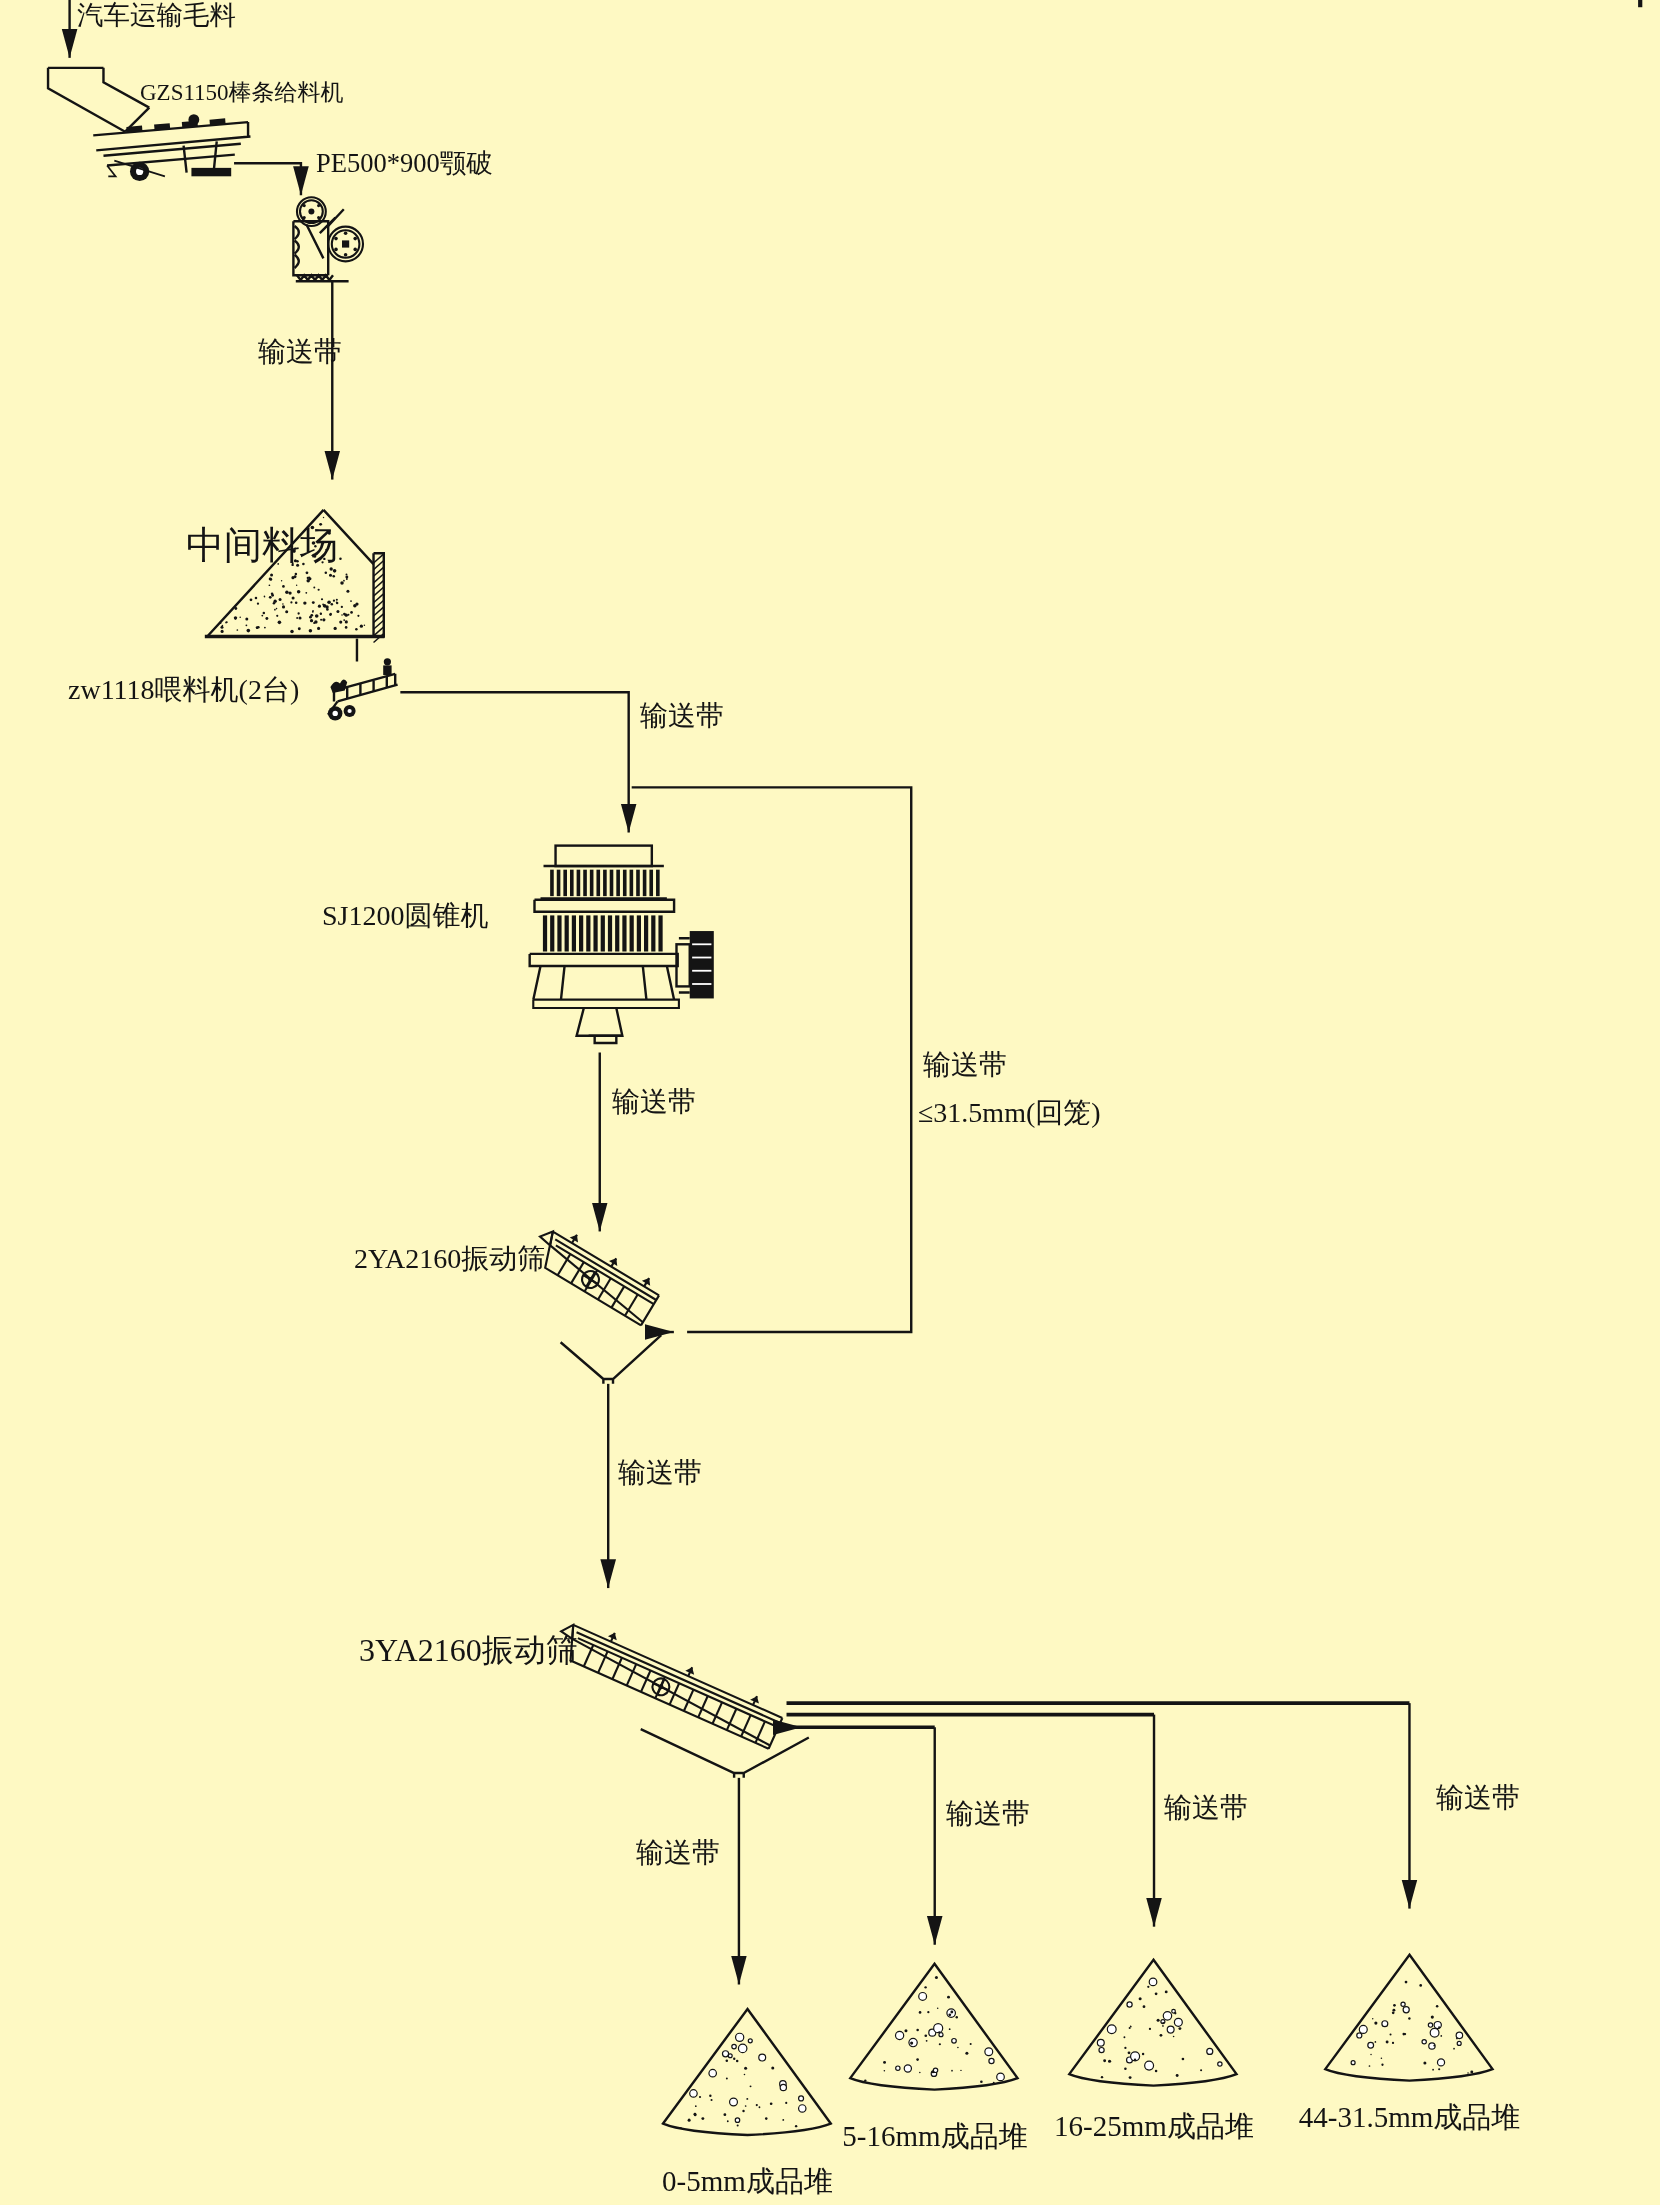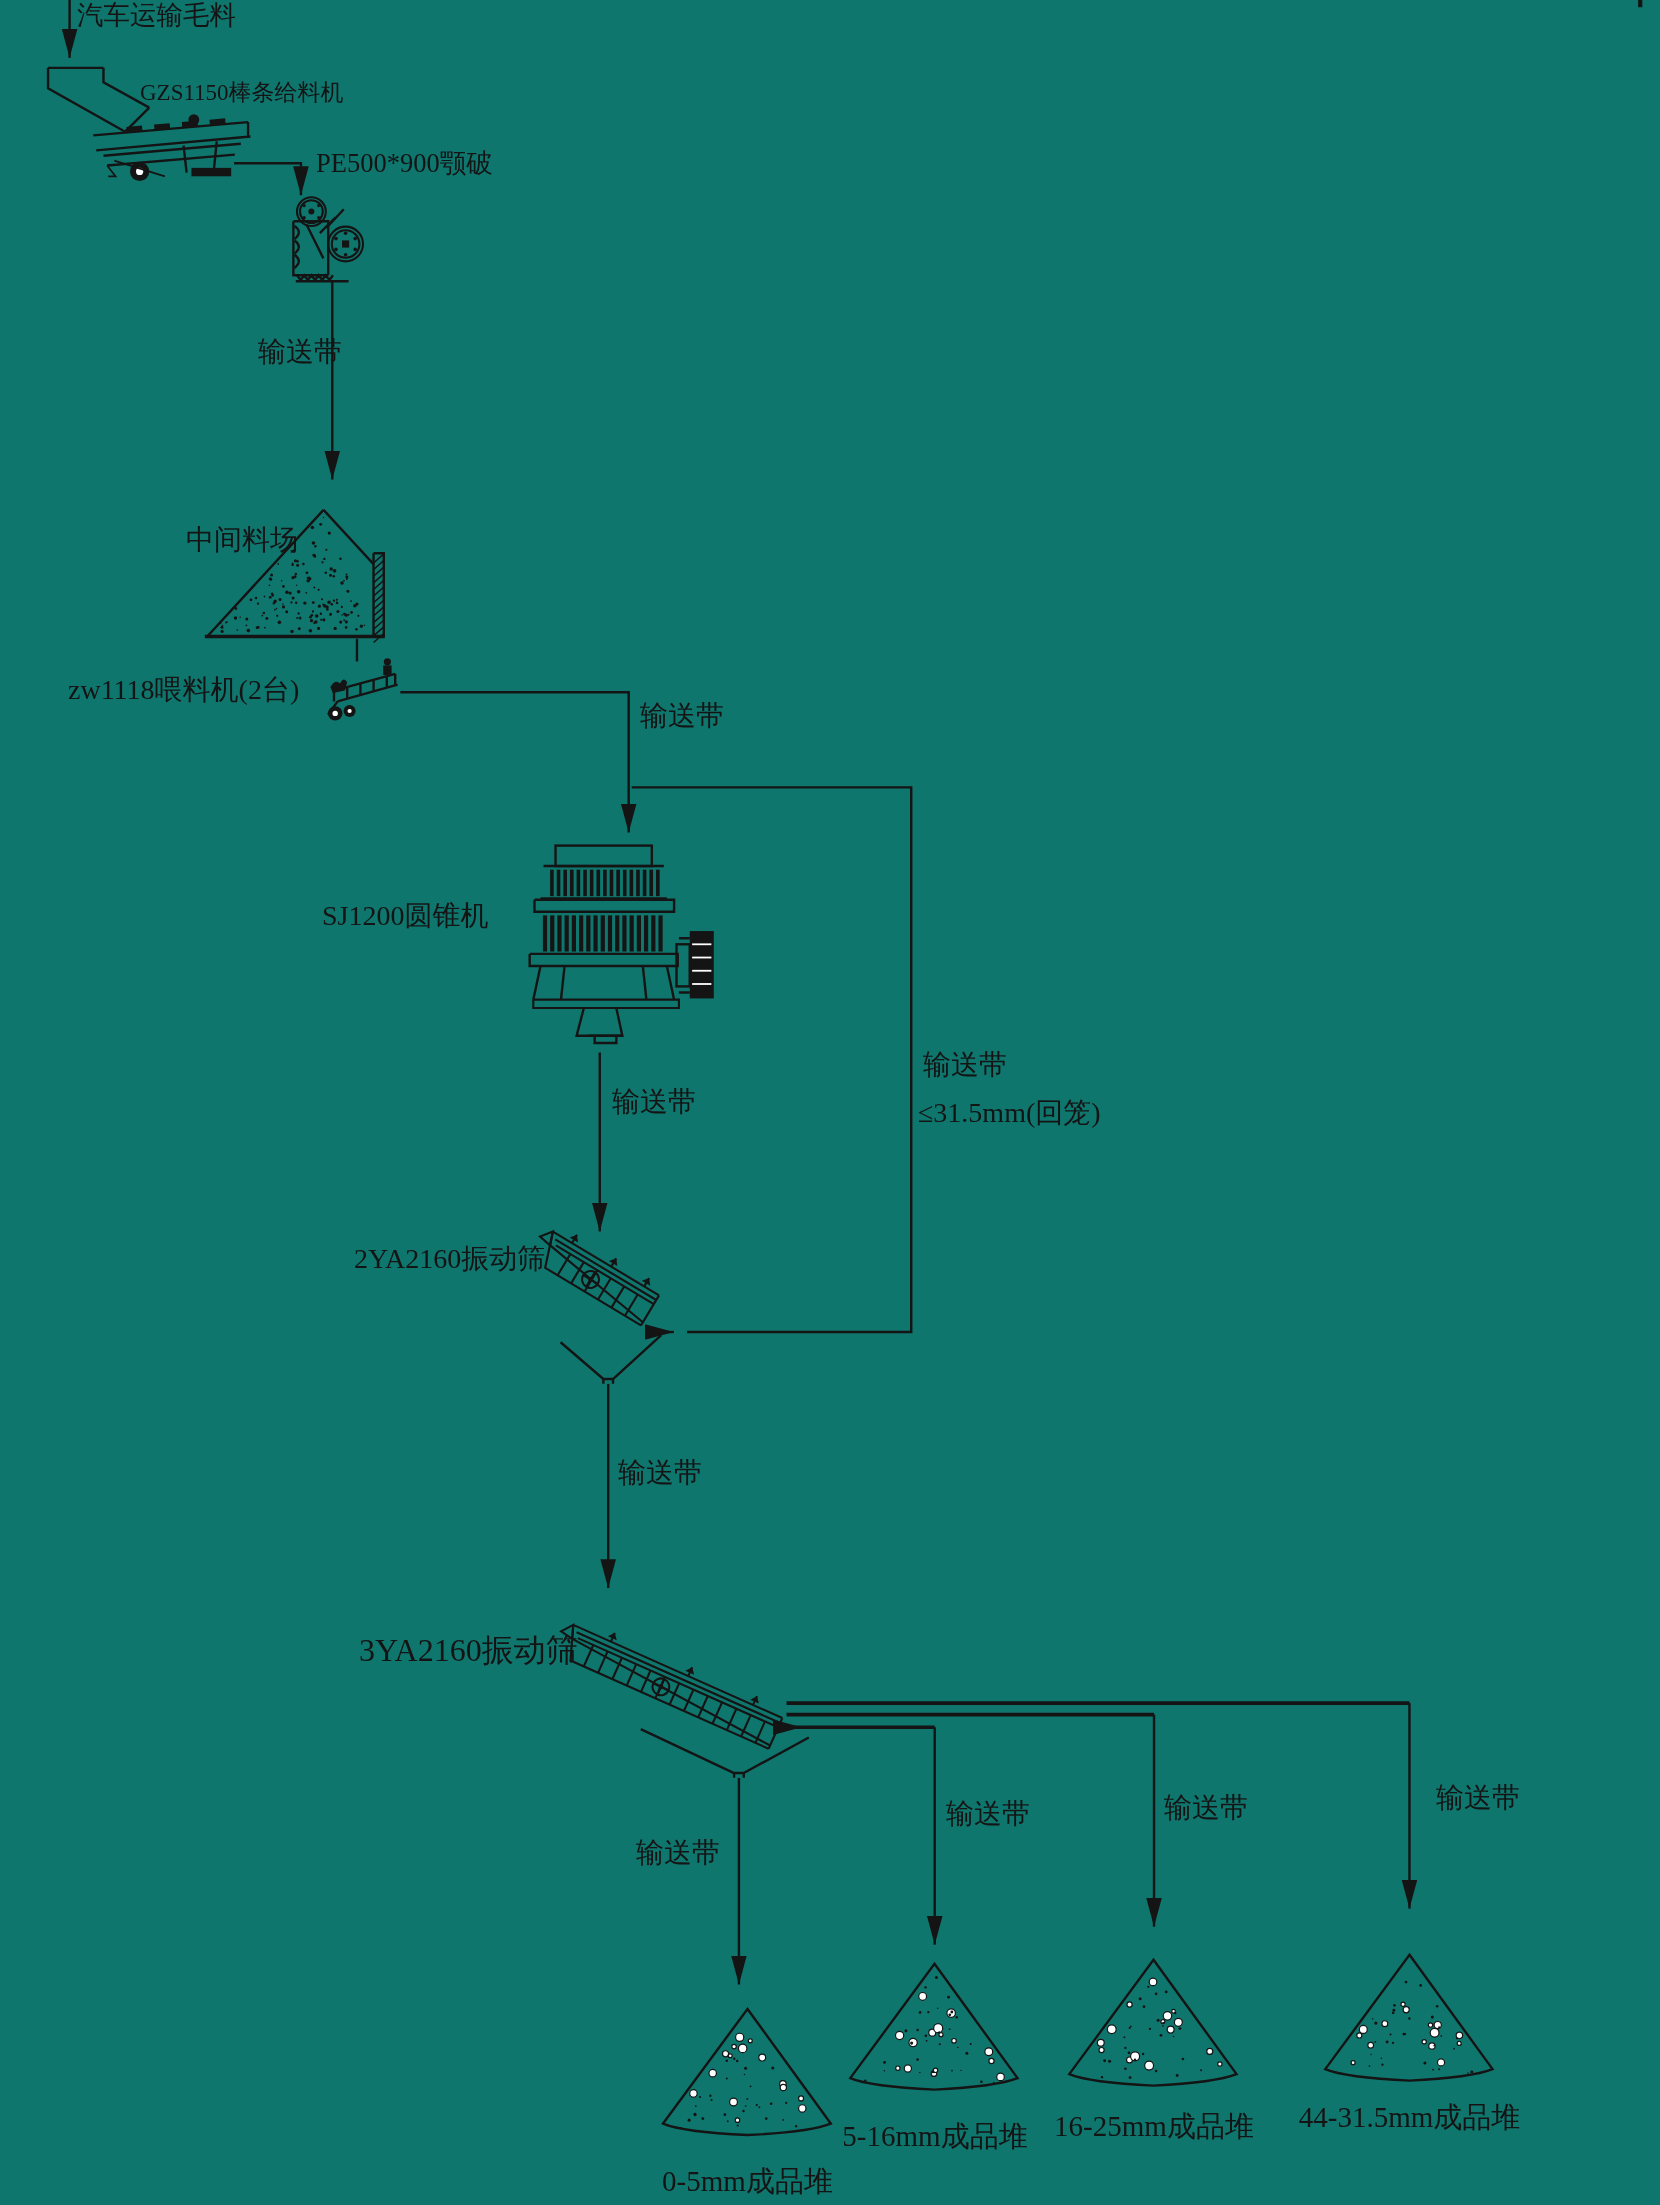--- a/index.html
+++ b/index.html
@@ -1,16 +1,16 @@
 <!DOCTYPE html>
 <html style="font-size:9.6px"><head>
 <meta charset="utf-8">
 <style>
   html,body{margin:0;padding:0;background:#ffffff;}
-  #canvas{position:relative;width:1661px;height:2205px;background:#0f766e;overflow:hidden;
+  #canvas{position:relative;width:1661px;height:2205px;background:#fef9c3;overflow:hidden;
           font-family:"Liberation Serif","DejaVu Serif",serif;}
   .lbl{position:absolute;color:#141414;white-space:nowrap;line-height:1.1;
        font-family:"Liberation Serif","DejaVu Serif",serif;}
   .ctr{text-align:center;}
   svg{position:absolute;overflow:visible;}
   .stroke{stroke:#141414;fill:none;stroke-width:4;}
 </style>
 </head>
 <body>
 
@@ -602,21 +602,21 @@
         <circle cx="180.6" cy="187.7" r="2.5" fill="#141414"></circle>
         <circle cx="258.5" cy="202.6" r="2.4" fill="#141414"></circle>
         <circle cx="108.3" cy="180.0" r="1.3" fill="#141414"></circle>
       </g>
     </svg>
 
   <div class="lbl" style="left:77px;top:1.2px;font-size:26.5px">汽车运输毛料</div>
   <div class="lbl" style="left:140px;top:80px;font-size:23px">GZS1150棒条给料机</div>
   <div class="lbl" style="left:316px;top:149px;font-size:26.5px">PE500*900颚破</div>
   <div class="lbl" style="left:258px;top:337px;font-size:28px">输送带</div>
-  <div class="lbl" style="left:186px;top:525px;font-size:28px">中间料场</div>
+  <div class="lbl" style="left:186px;top:525px;font-size:38px">中间料场</div>
   <div class="lbl" style="left:68px;top:675px;font-size:28px">zw1118喂料机(2台)</div>
   <div class="lbl" style="left:640px;top:701px;font-size:28px">输送带</div>
   <div class="lbl" style="left:322px;top:901px;font-size:28px">SJ1200圆锥机</div>
   <div class="lbl" style="left:923px;top:1050px;font-size:28px">输送带</div>
   <div class="lbl" style="left:918px;top:1098px;font-size:28px">≤31.5mm(回笼)</div>
   <div class="lbl" style="left:612px;top:1087px;font-size:28px">输送带</div>
   <div class="lbl" style="left:354px;top:1244px;font-size:28px">2YA2160振动筛</div>
   <div class="lbl" style="left:618px;top:1458px;font-size:28px">输送带</div>
   <div class="lbl" style="left:359px;top:1633px;font-size:32px">3YA2160振动筛</div>
   <div class="lbl" style="left:636px;top:1838px;font-size:28px">输送带</div>

